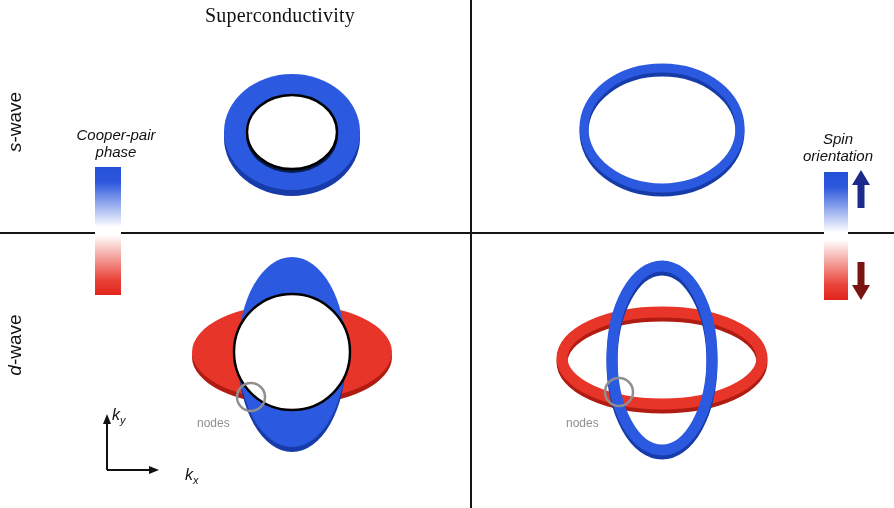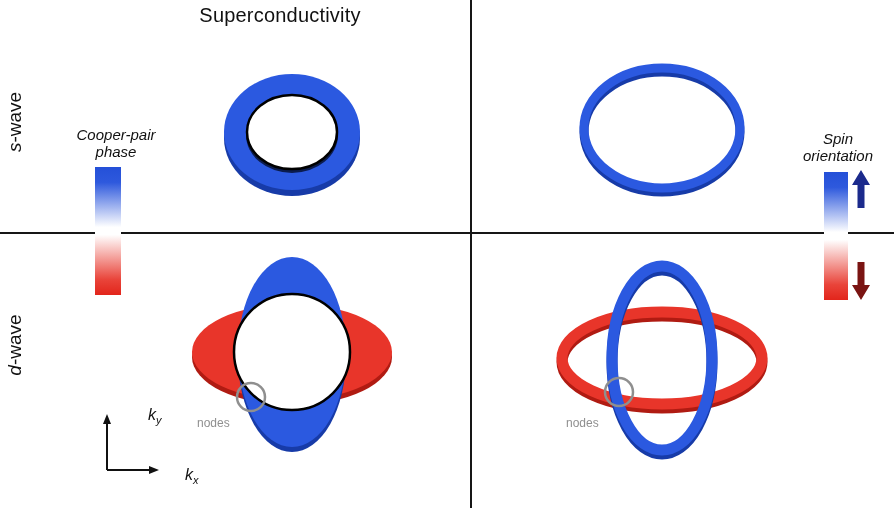--- a/index.html
+++ b/index.html
@@ -4,21 +4,21 @@
 <style>
   * { margin:0; padding:0; box-sizing:border-box; }
   html,body { background:#ffffff; }
   body { font-family:"Liberation Sans", sans-serif; color:#111; }
   .canvas { position:relative; width:894px; height:508px; background:#fff; overflow:hidden; }
   .abs { position:absolute; }
   .divider { position:absolute; background:#161616; }
   .divider-v { left:470px; top:0; width:2px; height:508px; }
   .divider-h { left:0; top:232px; width:894px; height:2px; }
   .header { position:absolute; font-size:20px; text-align:center; letter-spacing:0.2px; }
-  .header-sc { left:100px; top:4px; width:360px; }
+  .header-sc { left:100px; top:4px; width:360px;font-family:Liberation Serif, serif; }
   .header-mag { left:510px; top:4px; width:300px; }
   .rowlabel { position:absolute; width:110px; height:22px; font-size:19px; text-align:center;
               transform:rotate(-90deg); transform-origin:center; }
   .rowlabel-s { left:-40px; top:111px; }
   .rowlabel-d { left:-40px; top:334px; }
   .it { font-style:italic; }
   .cbar-label { position:absolute; width:120px; font-size:15px; font-style:italic;
                 text-align:center; line-height:1.15; }
   .cbar-label-left { left:56px; top:126px; }
   .cbar-label-right { left:778px; top:130px; }
@@ -103,20 +103,20 @@
   <div class="nodes-label" style="left:566px; top:416px;">
     <span>nodes</span>
   </div>
 
   <svg class="abs" style="left:83px; top:408px;" width="90" height="75" viewBox="0 0 90 75">
     <line x1="24" y1="62" x2="24" y2="14" style="stroke:#111; stroke-width:2"></line>
     <polygon points="24,6 20,16 28,16" style="fill:#111"></polygon>
     <line x1="24" y1="62" x2="68" y2="62" style="stroke:#111; stroke-width:2"></line>
     <polygon points="76,62 66,58 66,66" style="fill:#111"></polygon>
   </svg>
-  <span class="axis-label" style="left:112px; top:406px;margin-left:36px;">
+  <span class="axis-label" style="left:112px; top:406px;">
     <span class="it">k</span><sub>y</sub>
   </span>
   <span class="axis-label" style="left:170px; top:466px;margin-left:15px;">
     <span class="it">k</span><sub>x</sub>
   </span>
 
 </div>
 
 </body></html>

